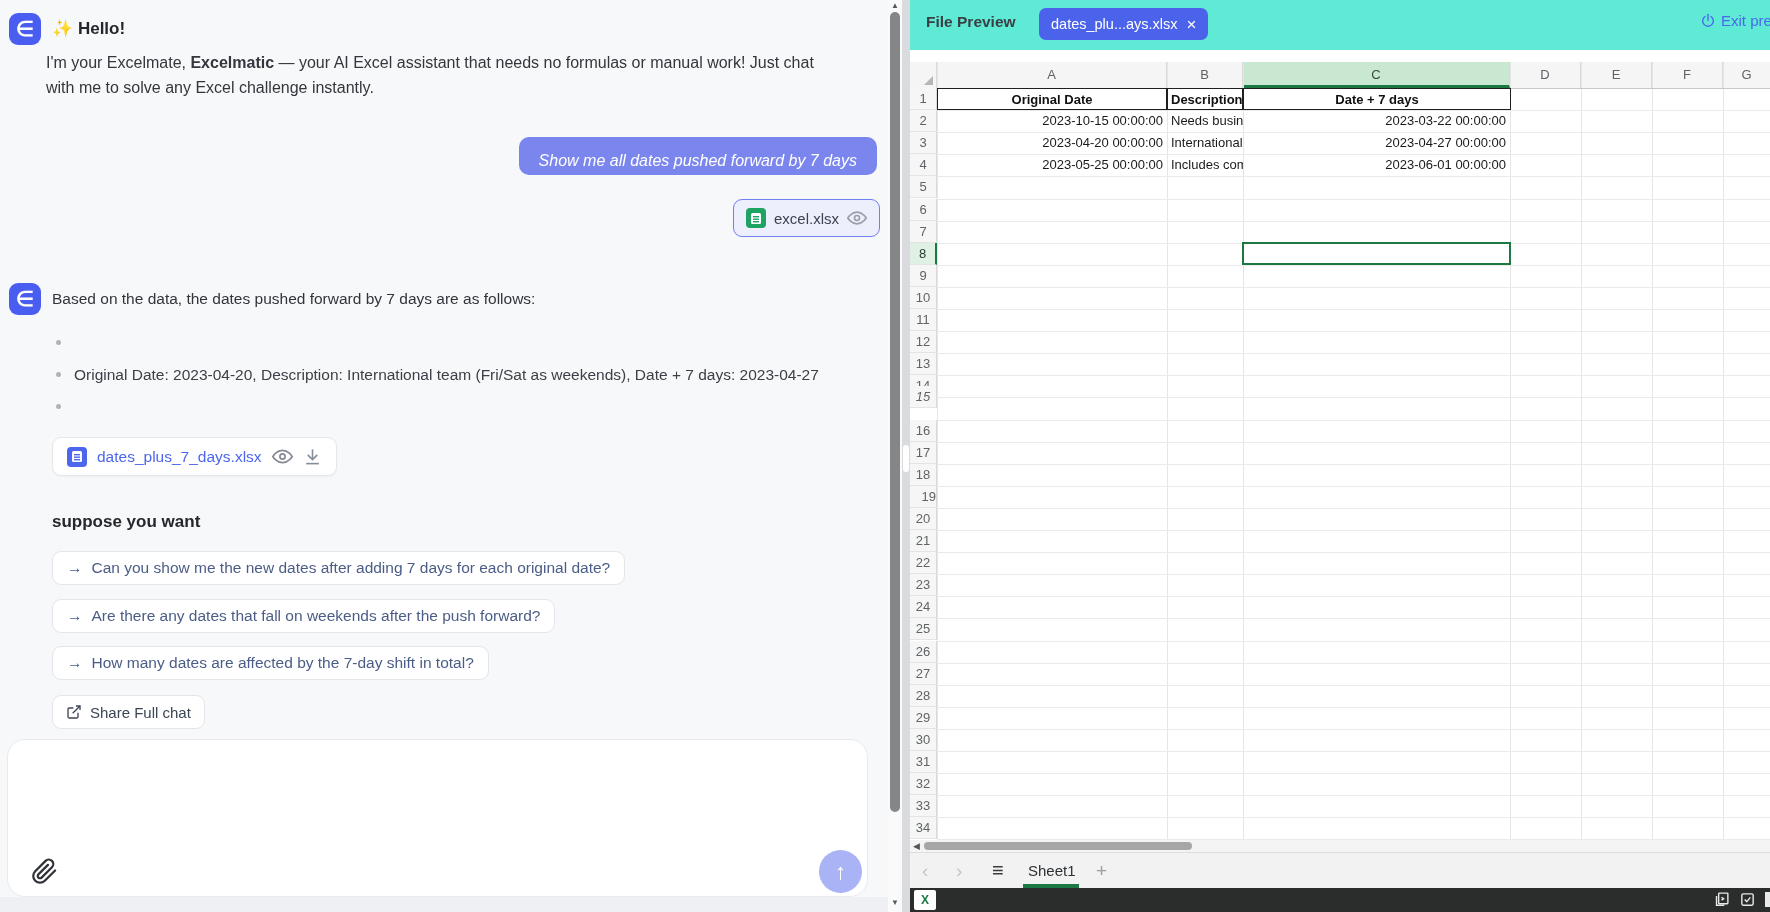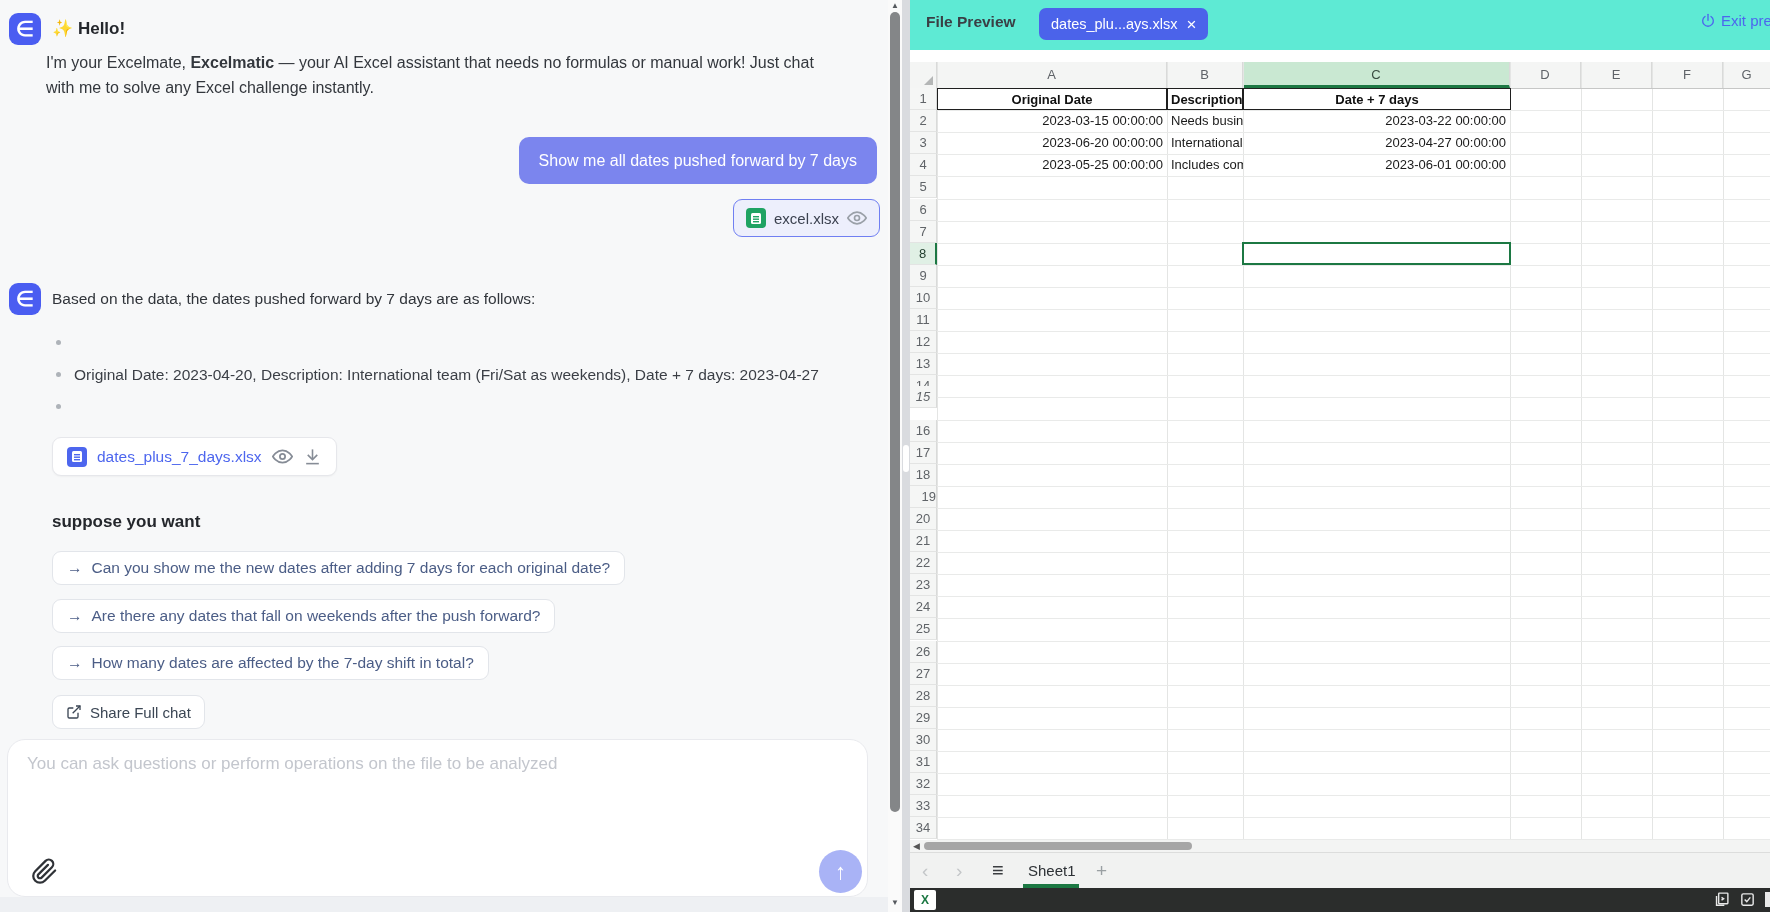--- a/index.html
+++ b/index.html
@@ -6,22 +6,22 @@
   html,body { width:1770px; height:912px; overflow:hidden; font-family:"Liberation Sans",sans-serif; background:#f7f8f9; }
 
   
   .chat-panel { position:absolute; left:0; top:0; width:888px; height:912px; background:#f7f8f9; overflow:hidden; }
   .avatar { position:absolute; width:32px; height:32px; border-radius:9px; background:#4a5df1; color:#fff;
             display:flex; align-items:center; justify-content:center; font-size:21px; font-weight:bold; }
   .avatar-1 { left:9px; top:13px; }
   .avatar-2 { left:9px; top:283px; }
   .hello-title { position:absolute; left:52px; top:18px; font-size:17px; font-weight:bold; color:#24272c; }
   .intro { position:absolute; left:46px; top:50px; width:800px; font-size:16px; line-height:25px; color:#33373d; }
-  .user-bubble { position:absolute; right:11px; top:137px; height:47px; line-height:47px; padding:0 20px;
-                 background:#7b85ee; color:#fff; font-size:16px; border-radius:10px; }
+  .user-bubble { position:absolute; right:11px; top:137px; height:38px; line-height:47px; padding:0 20px;
+                 background:#7b85ee; color:#fff; font-size:16px; border-radius:10px;font-style:italic; }
   .chip { display:flex; align-items:center; gap:8px; border-radius:9px; }
   .excel-chip { position:absolute; right:8px; top:199px; height:38px; padding:0 12px;
                 background:#edeffc; border:1.5px solid #707ff2; }
   .excel-chip .label { font-size:15px; color:#3c4250; }
   .file-ico { width:20px; height:20px; border-radius:4px; display:flex; align-items:center; justify-content:center; }
   .file-ico.green { background:#1fa363; }
   .file-ico.blue  { background:#4d66ee; }
   .lead { position:absolute; left:52px; top:290px; font-size:15.5px; color:#31353b; }
   .bullets { position:absolute; left:56px; top:327px; list-style:none; }
   .bullets li { display:flex; align-items:center; height:31.7px; font-size:15.5px; color:#3b3f46; }
@@ -192,21 +192,20 @@
   <button class="share-btn">
     <svg width="16" height="16" viewBox="0 0 24 24" fill="none" stroke="#3b4654" stroke-width="2">
         <path d="M18 13v6a2 2 0 0 1-2 2H5a2 2 0 0 1-2-2V8a2 2 0 0 1 2-2h6"></path>
         <path d="M15 3h6v6"></path>
         <path d="M10 14L21 3"></path>
       </svg>
     <span>Share Full chat</span>
   </button>
 
   <div class="composer">
-    <div class="ph">You can ask questions or perform operations on the file to be analyzed</div>
     <button class="attach-btn">
       <svg width="27" height="27" viewBox="0 0 24 24" fill="none" stroke="#2f3237" stroke-width="2" stroke-linecap="round">
           <path d="M21.44 11.05l-9.19 9.19a6 6 0 0 1-8.49-8.49l9.19-9.19a4 4 0 0 1 5.66 5.66l-9.2 9.19a2 2 0 0 1-2.83-2.83l8.49-8.48"></path>
         </svg>
     </button>
     <button class="send-btn"><span>↑</span></button>
   </div>
   <div class="bottom-strip"></div>
 </div>
 
@@ -317,24 +316,24 @@
       <div class="hline" style="left: 27px; top: 723.1px; width: 833px;"></div>
       <div class="rowhdr" style="top: 723.1px; height: 22.1px; line-height: 22.1px;">32</div>
       <div class="hline" style="left: 27px; top: 745.2px; width: 833px;"></div>
       <div class="rowhdr" style="top: 745.2px; height: 22.1px; line-height: 22.1px;">33</div>
       <div class="hline" style="left: 27px; top: 767.3px; width: 833px;"></div>
       <div class="rowhdr" style="top: 767.3px; height: 22.1px; line-height: 22.1px;">34</div>
       <div class="hline" style="left: 27px; top: 789.4px; width: 833px;"></div>
       <div class="hcell" style="left: 27px; top: 38px; width: 230px; text-align: center;">Original Date</div>
       <div class="hcell" style="left: 257px; top: 38px; width: 76px; text-align: left;">Description</div>
       <div class="hcell" style="left: 333px; top: 38px; width: 268px; text-align: center;">Date + 7 days</div>
-      <div class="dcell" style="left: 27px; top: 60.1px; width: 230px; text-align: right;">2023-03-15 00:00:00</div>
+      <div class="dcell" style="left: 27px; top: 60.1px; width: 230px; text-align: right;">2023-10-15 00:00:00</div>
       <div class="dcell" style="left: 257px; top: 60.1px; width: 76px; text-align: left;">Needs business days only (skip Sat/Sun)</div>
       <div class="dcell" style="left: 333px; top: 60.1px; width: 267px; text-align: right;">2023-03-22 00:00:00</div>
-      <div class="dcell" style="left: 27px; top: 82.2px; width: 230px; text-align: right;">2023-06-20 00:00:00</div>
+      <div class="dcell" style="left: 27px; top: 82.2px; width: 230px; text-align: right;">2023-04-20 00:00:00</div>
       <div class="dcell" style="left: 257px; top: 82.2px; width: 76px; text-align: left;">International team (Fri/Sat as weekends)</div>
       <div class="dcell" style="left: 333px; top: 82.2px; width: 267px; text-align: right;">2023-04-27 00:00:00</div>
       <div class="dcell" style="left: 27px; top: 104.3px; width: 230px; text-align: right;">2023-05-25 00:00:00</div>
       <div class="dcell" style="left: 257px; top: 104.3px; width: 76px; text-align: left;">Includes company holiday (5/29/2023)</div>
       <div class="dcell" style="left: 333px; top: 104.3px; width: 267px; text-align: right;">2023-06-01 00:00:00</div>
       <div class="selbox" style="left: 332px; top: 191.7px; width: 269px; height: 23.1px;"></div>
     </div>
 
   <div class="hscroll">
     <div class="larr">◀</div>

